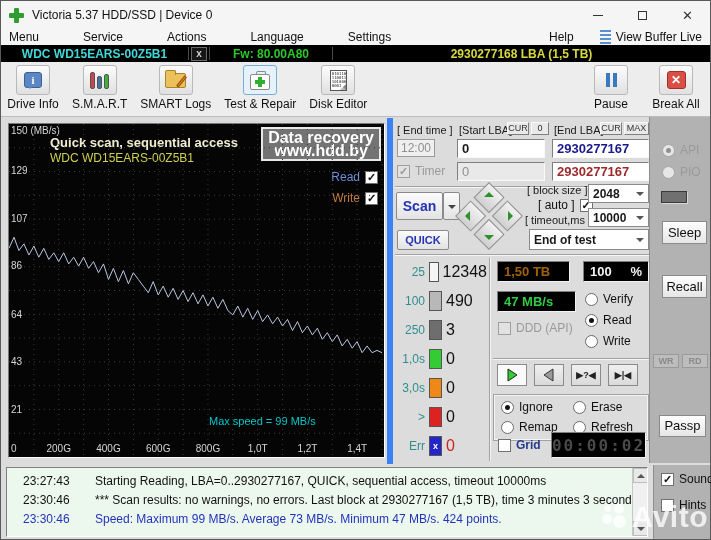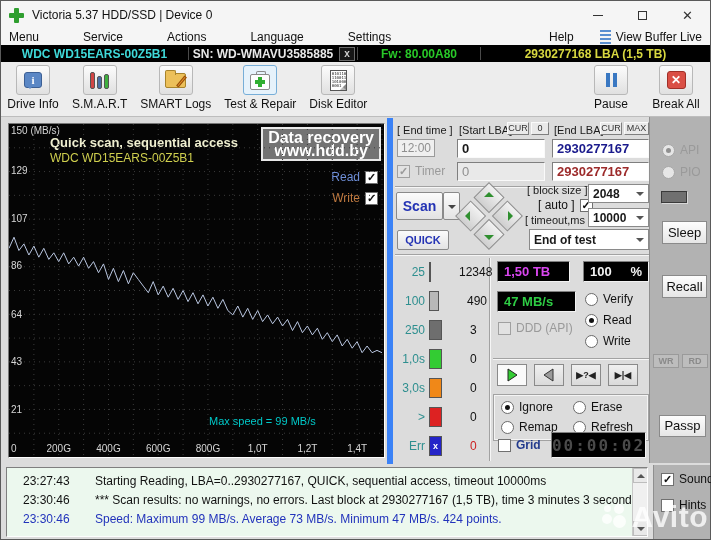--- a/index.html
+++ b/index.html
@@ -128,21 +128,21 @@
   .dn-arrow { position:absolute; width:0; height:0; border:5px solid transparent; }
   .dn-up    { left:27px; top:8px;  border-bottom-color:#2f8f2f; border-top-width:0; }
   .dn-down  { left:27px; bottom:8px; border-top-color:#2f8f2f; border-bottom-width:0; }
   .dn-left  { left:8px;  top:27px; border-right-color:#2f8f2f; border-left-width:0; }
   .dn-right { right:8px; top:27px; border-left-color:#2f8f2f; border-right-width:0; }
   
   .gauge-row { position:absolute; left:2px; width:92px; height:24px; display:flex; align-items:center; gap:4px; }
   .gauge-row .glabel { flex:0 0 30px; text-align:right; color:#2e8f8f; font-size:12px; }
   .gauge-row .gblock { width:13px; height:20px; border:1px solid #555; display:flex; align-items:center; justify-content:center;
     color:#fff; font-size:9px; font-weight:bold; }
-  .gauge-row .gcount { font-size:12px; color:#111;margin-left:24px; }
+  .gauge-row .gcount { font-size:16px; color:#111; }
   
   .lcd { background:#000; border:1px solid; border-color:#7f7f7f #f2f2f2 #f2f2f2 #7f7f7f;
     display:flex; align-items:center; font-weight:bold; font-size:13px; padding:0 6px; }
   .radio-row { display:flex; align-items:center; gap:5px; font-size:12px; color:#111; }
   .radio-row.disabled { color:#9a9a9a; }
   .play-btn { position:absolute; width:30px; height:22px; background:linear-gradient(#f0f0f0,#dadada);
     border:1px solid #8a8a8a; display:flex; align-items:center; justify-content:center; font-size:9px; color:#222; font-weight:bold; }
   .play-btn.first { background:#fafafa; }
   .group-box { position:absolute; border:1px solid #a2a2a2; box-shadow:inset 0 0 0 1px #f4f4f4; }
   .clock { background:#000; border:1px solid; border-color:#7f7f7f #f2f2f2 #f2f2f2 #7f7f7f;
@@ -214,21 +214,20 @@
           <b></b>
           <b></b>
         </span>
       <span>View Buffer Live</span>
     </span>
   </div>
 
   <div id="devicebar">
     <span class="db-seg db-model">WDC WD15EARS-00Z5B1</span>
     <span class="db-sep"></span>
-    <span class="db-seg db-serial">SN: WD-WMAVU3585885</span>
     <span class="db-x">x</span>
     <span class="db-sep"></span>
     <span class="db-seg db-fw">Fw: 80.00A80</span>
     <span class="db-sep"></span>
     <span class="db-seg db-cap">2930277168 LBA (1,5 TB)</span>
   </div>
 
   <div id="toolbar">
     <span id="toolbar-main" style="display:flex; gap:13px;">
         <span class="tb-btn">
@@ -456,21 +455,21 @@
             <span class="gblock" style="background: rgb(221, 34, 34);"></span>
             <span class="gcount">0</span>
           </div>
           <div class="gauge-row" style="top: 316px;">
             <span class="glabel">Err</span>
             <span class="gblock" style="background: rgb(36, 36, 200);">x</span>
             <span class="gcount" style="color: rgb(204, 34, 34);">0</span>
           </div>
         </div>
 
-      <div class="abs lcd" style="left:104px; top:143px; width:73px; height:21px; color:#d946ef;">1,50 TB</div>
+      <div class="abs lcd" style="left:104px; top:143px; width:73px; height:21px; color:#a16207;">1,50 TB</div>
       <div class="abs lcd" style="left:190px; top:143px; width:66px; height:21px; color:#f2f2f2;">
         <span>100</span>
           <span style="margin-left:auto;">%</span>
       </div>
       <div class="abs lcd" style="left:104px; top:173px; width:79px; height:21px; color:#2ecc44;">47 MB/s</div>
 
       <div id="rw-modes">
           <div class="abs radio-row" style="left: 192px; top: 174px;">
             <span class="radio"></span>
             <span>Verify</span>

